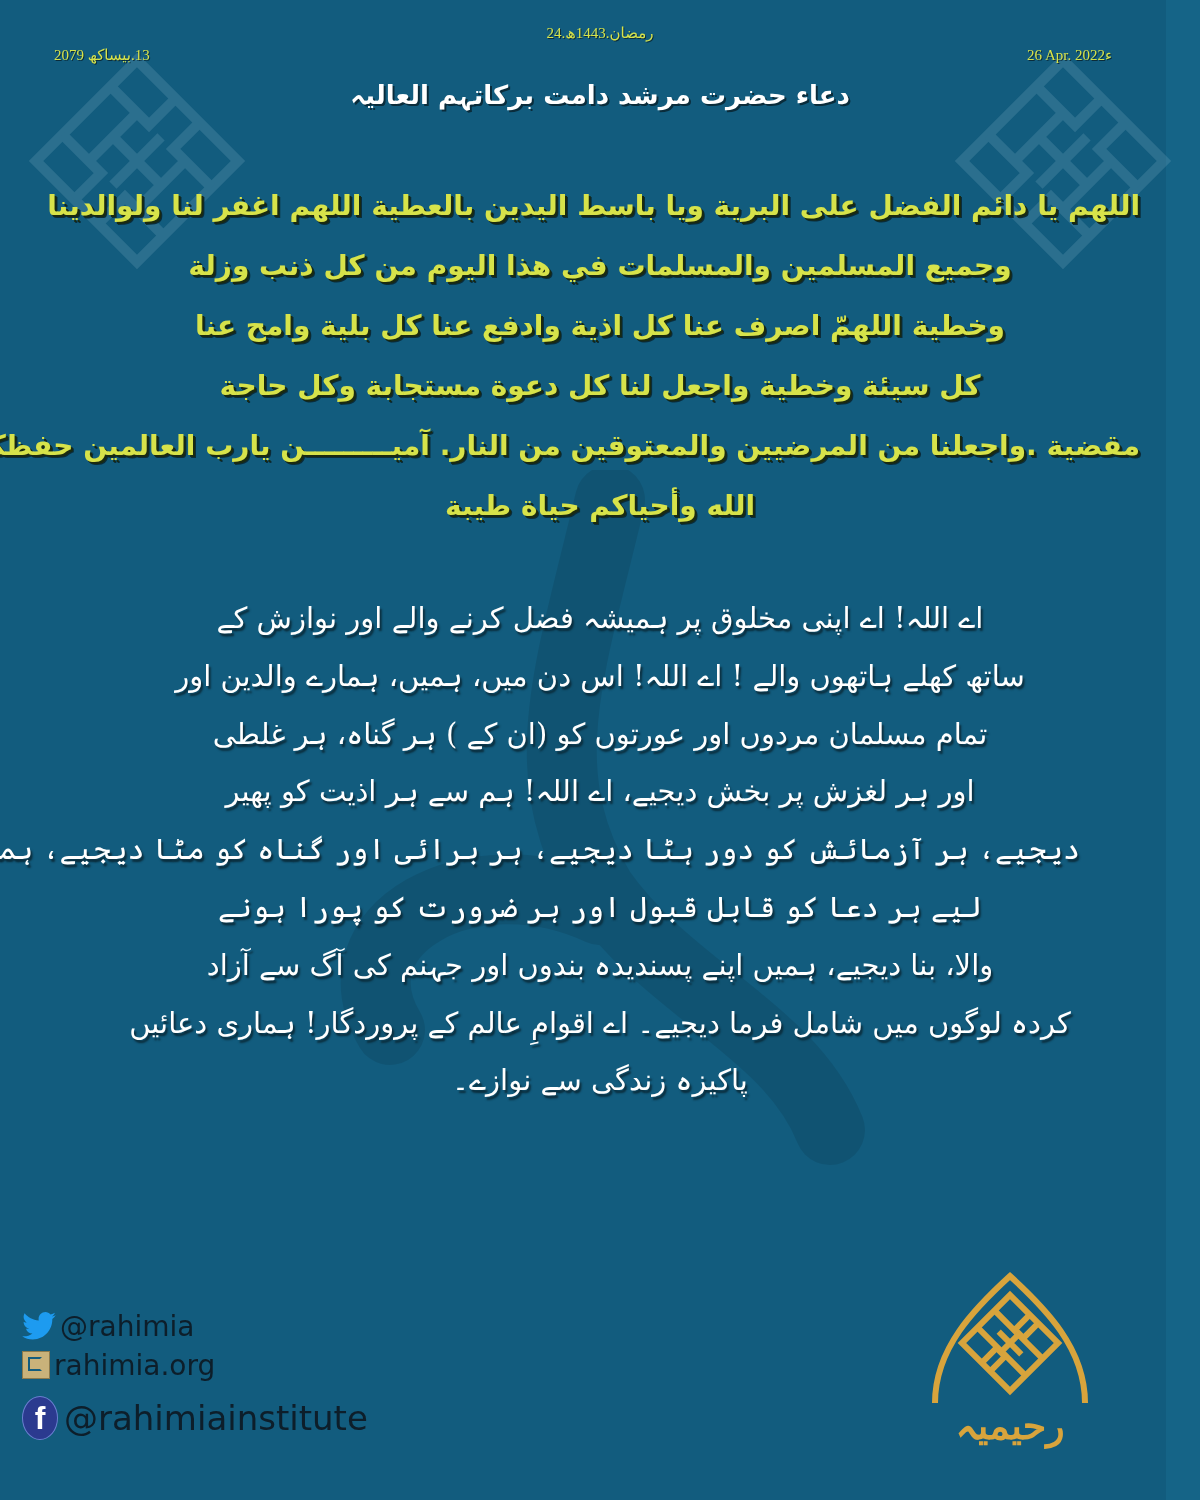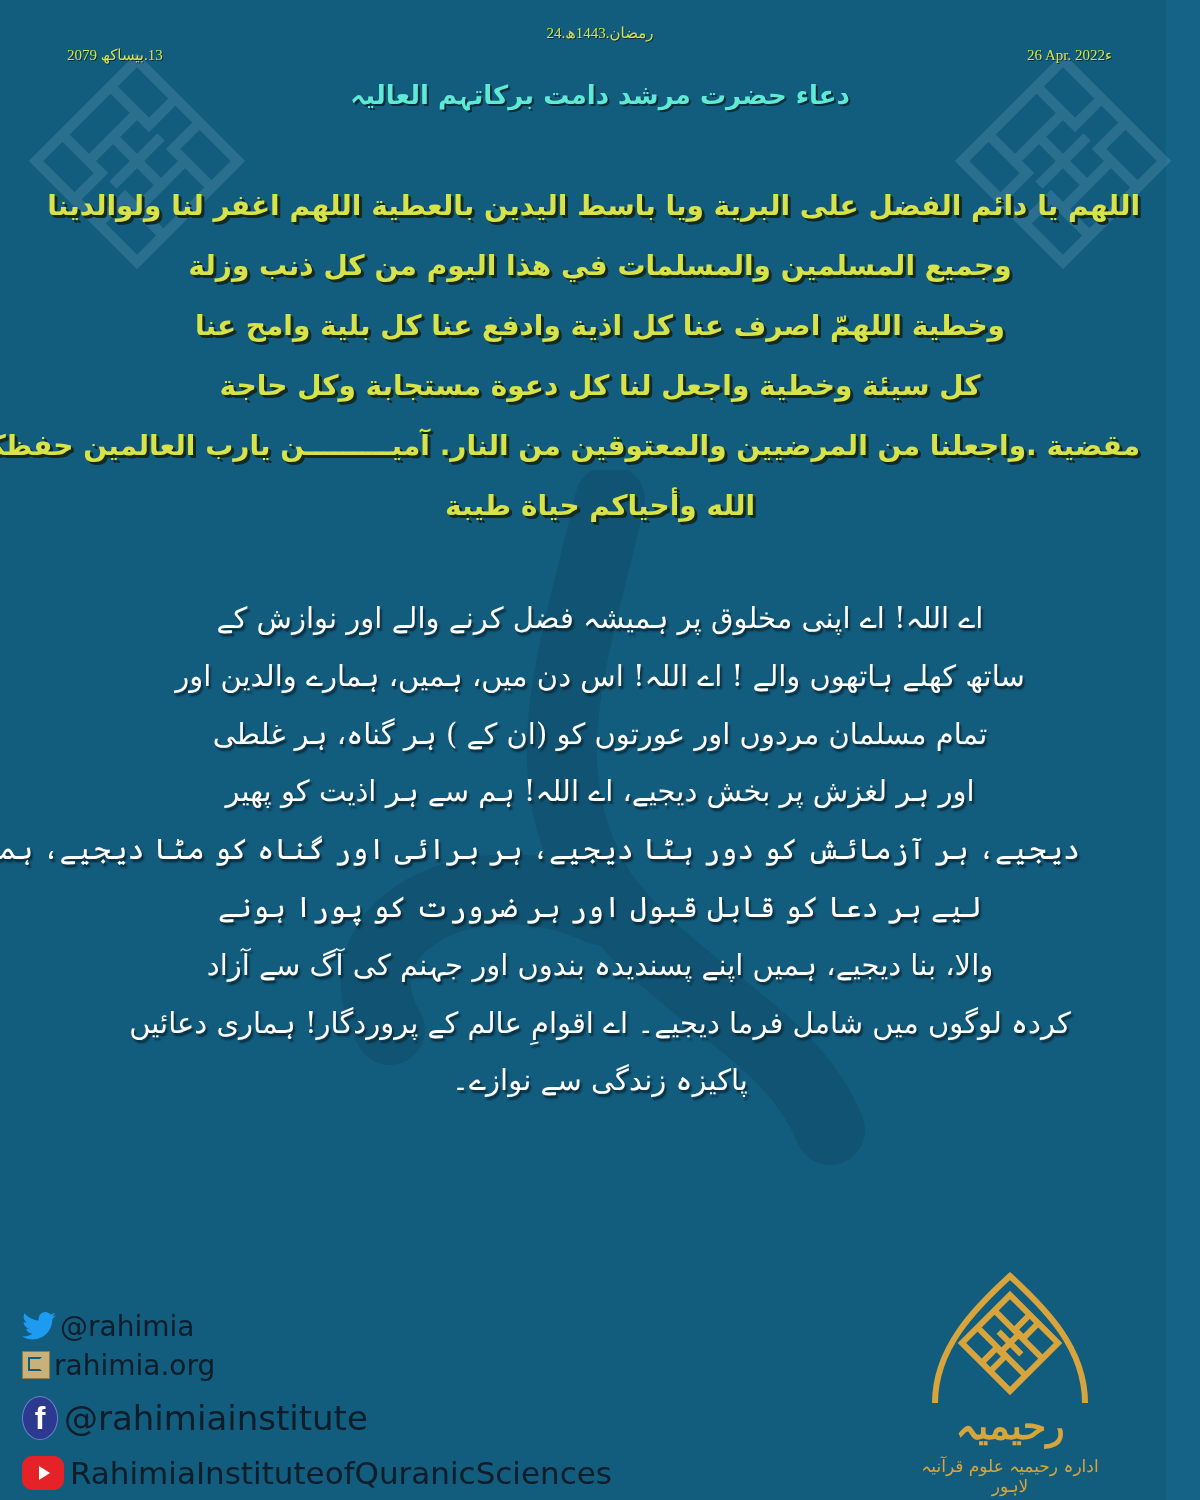--- a/index.html
+++ b/index.html
@@ -21,25 +21,25 @@
   .watermark-knot svg { width:100%; height:100%; }
   .watermark-letter {
     position:absolute; left:270px; top:470px; width:620px; height:780px;
     opacity:0.09;
   }
   .date-text {
     position:absolute; color:#d7e34a; font-family:"Liberation Serif", serif;
     font-size:15px; text-shadow:1px 1px 0 #0a2c3b;
   }
   .date-hijri { top:24px; left:0; width:1200px; text-align:center; }
-  .date-bikrami { top:46px; left:67px; direction:rtl; }
+  .date-bikrami { top:46px; left:54px; direction:rtl; }
   .date-gregorian { top:46px; right:88px; }
   .title {
     position:absolute; top:80px; left:0; width:1200px; text-align:center;
-    direction:rtl; color:#5eead4; font-weight:bold; font-size:26px;
+    direction:rtl; color:#ffffff; font-weight:bold; font-size:26px;
     font-family:"DejaVu Sans", sans-serif;
     text-shadow:2px 2px 0 #0a2c3b;
   }
   .arabic-block {
     position:absolute; top:176px; left:60px; width:1080px;
     direction:rtl; text-align:center;
   }
   .arabic-line {
     color:#d7e34a; font-weight:bold; font-size:28px; line-height:60px;
     font-family:"DejaVu Sans", sans-serif;
@@ -140,29 +140,24 @@
     <span>@rahimia</span>
   </div>
   <div class="social-row web">
     <span class="icon-web"></span>
     <span>rahimia.org</span>
   </div>
   <div class="social-row fb">
     <span class="icon-fb">f</span>
     <span>@rahimiainstitute</span>
   </div>
-  <div class="social-row yt">
-    <span class="icon-yt"></span>
-    <span>RahimiaInstituteofQuranicSciences</span>
-  </div>
 </div>
 
 <div class="logo">
   <svg width="190" height="140" viewBox="0 0 190 140">
     <path d="M20 135 C 20 80, 60 40, 95 8 C 130 40, 170 80, 170 135" fill="none" stroke="#d8a43c" stroke-width="6"></path>
     <g transform="translate(95 75) rotate(45)" fill="none" stroke="#d8a43c" stroke-width="6">
       <rect x="-34" y="-34" width="68" height="68"></rect>
       <path d="M-34 -12 H-6 V-34 M34 -12 H6 V-34 M-34 12 H-6 V34 M34 12 H6 V34 M-16 0 H16 M0 -16 V16"></path>
     </g>
   </svg>
   <div class="logo-text logo-main">رحیمیہ</div>
-  <div class="logo-text logo-sub">ادارہ رحیمیہ علوم قرآنیہ لاہور</div>
 </div>
 
 </body></html>

